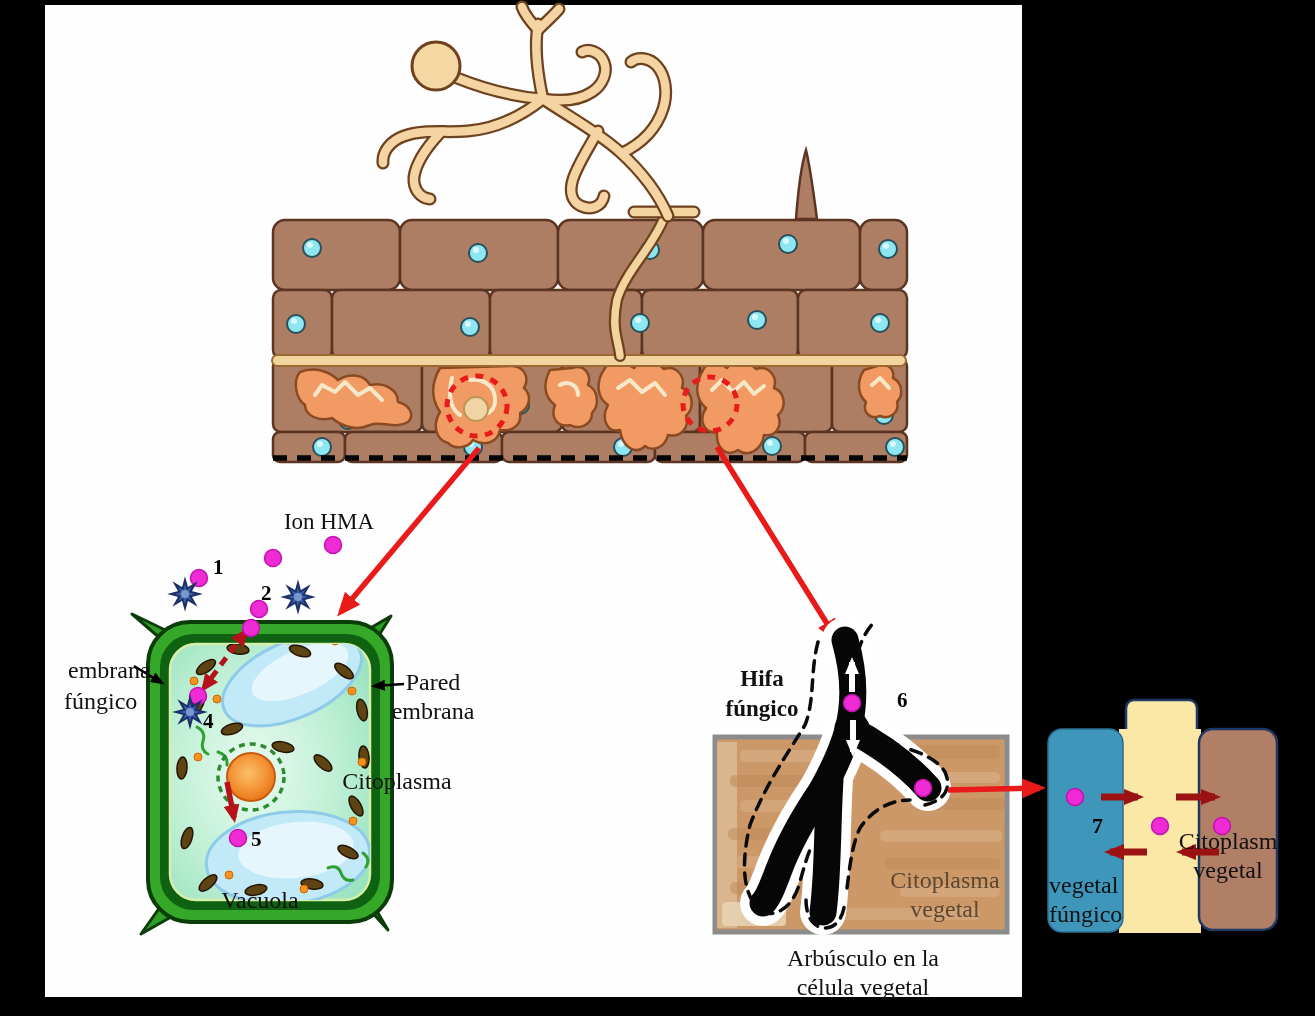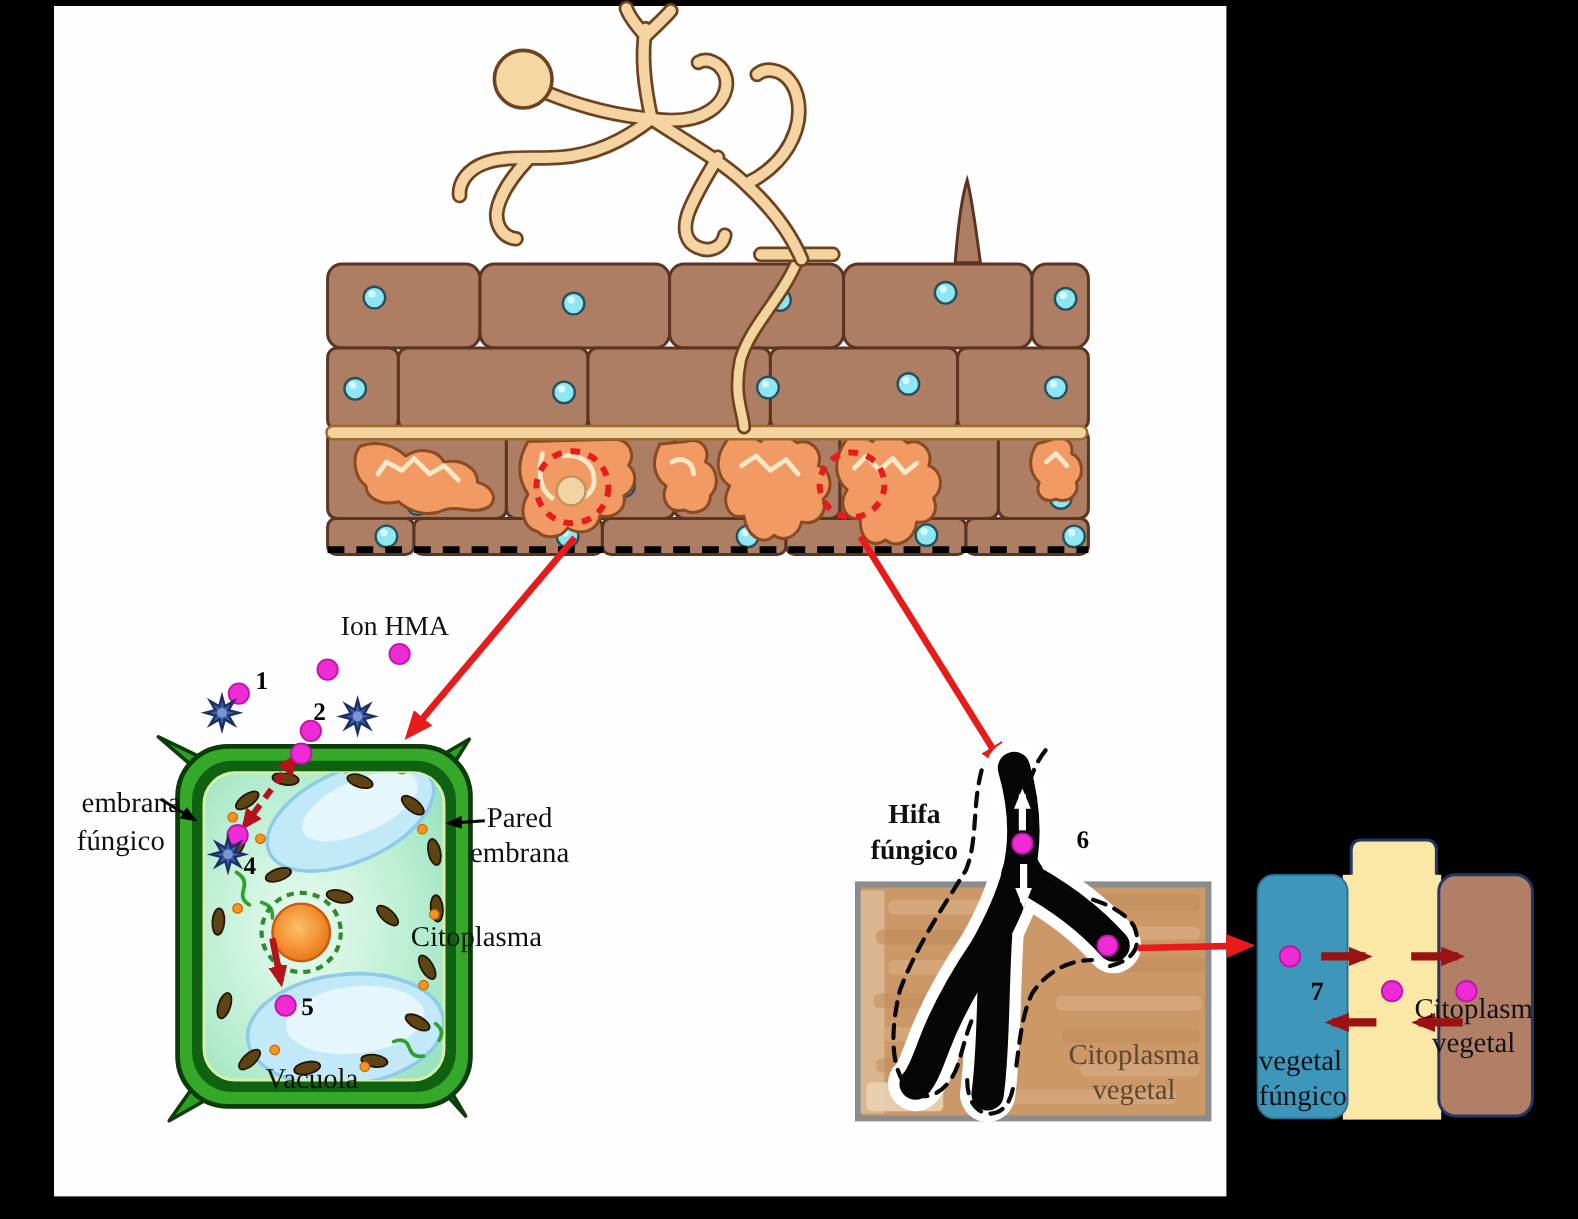--- a/index.html
+++ b/index.html
@@ -367,20 +367,24 @@
     <div>Hifa</div>
     <div>fúngico</div>
   </div>
   <div class="num" style="left:897px;top:689px;">6</div>
 
   <div class="lbl big brown-txt" style="left:884px;top:866px;width:122px;">
     <div>Citoplasma</div>
     <div>vegetal</div>
   </div>
 
+  <div class="lbl big" style="left:768px;top:944px;width:190px;">
+    <div>Arbúsculo en la</div>
+    <div>célula vegetal</div>
+  </div>
 
   <div class="num" style="left:1092px;top:815px;font-size:22px;">7</div>
 
   <div class="lbl left big" style="left:1049px;top:871px;line-height:29px;">
     <div>vegetal</div>
     <div>fúngico</div>
   </div>
 
   <div class="lbl big" style="left:1176px;top:827px;width:104px;line-height:29px;">
     <div>Citoplasm</div>

